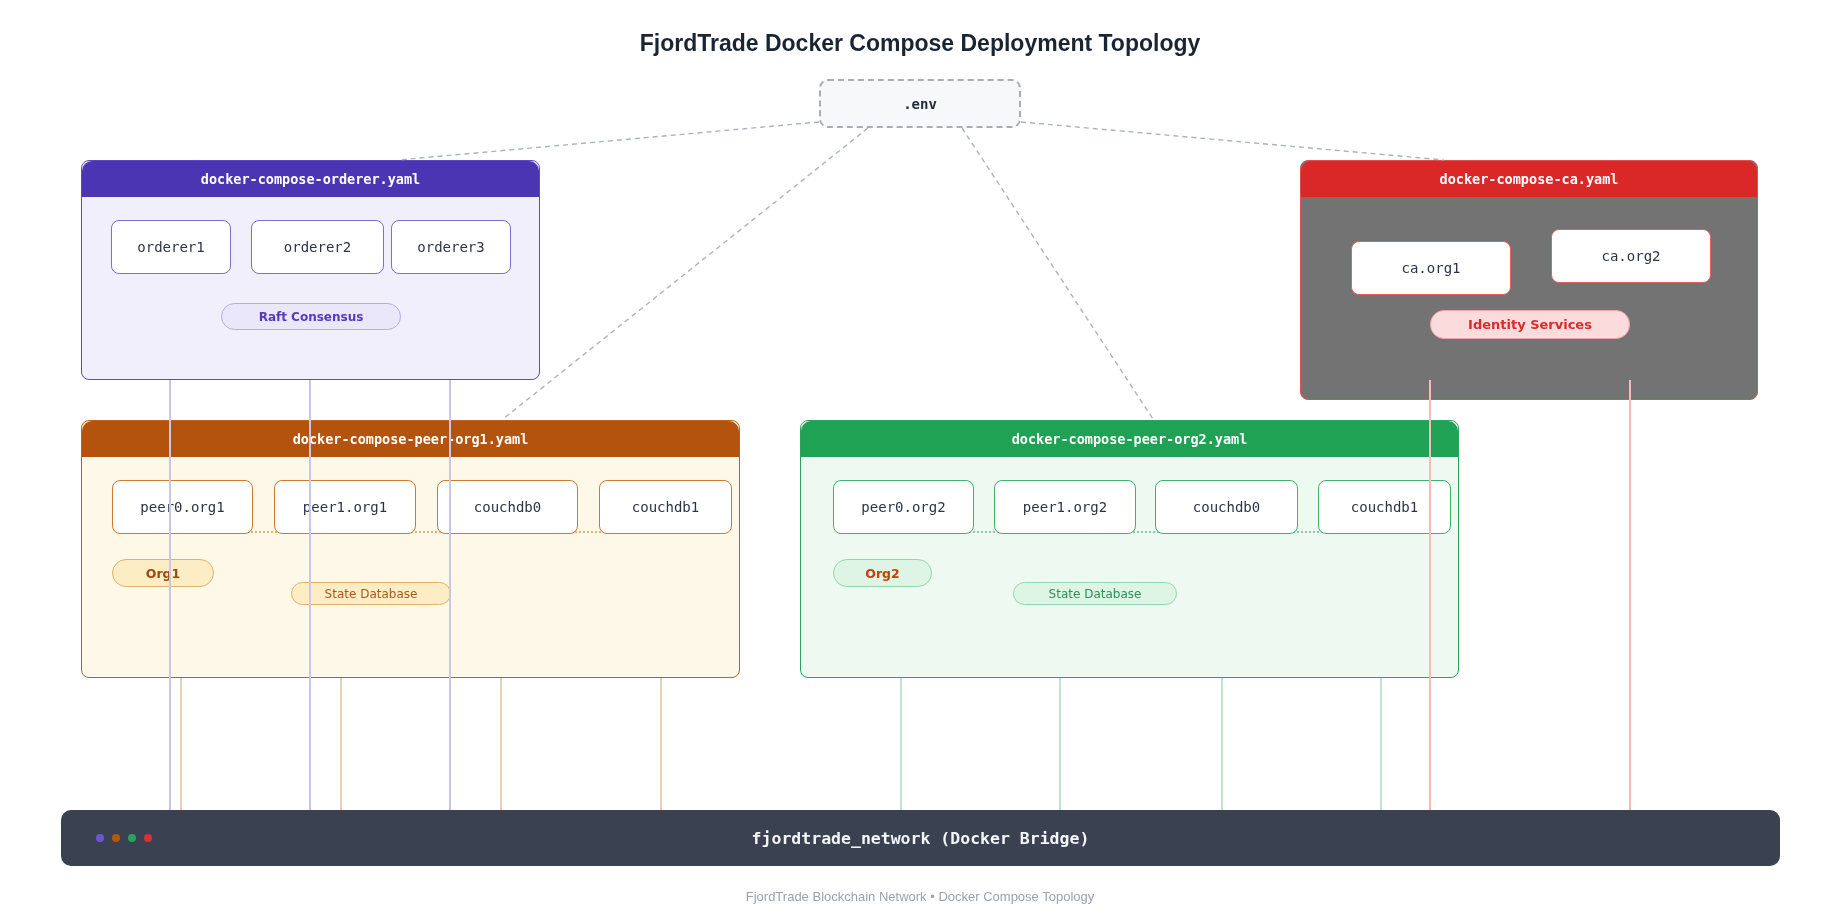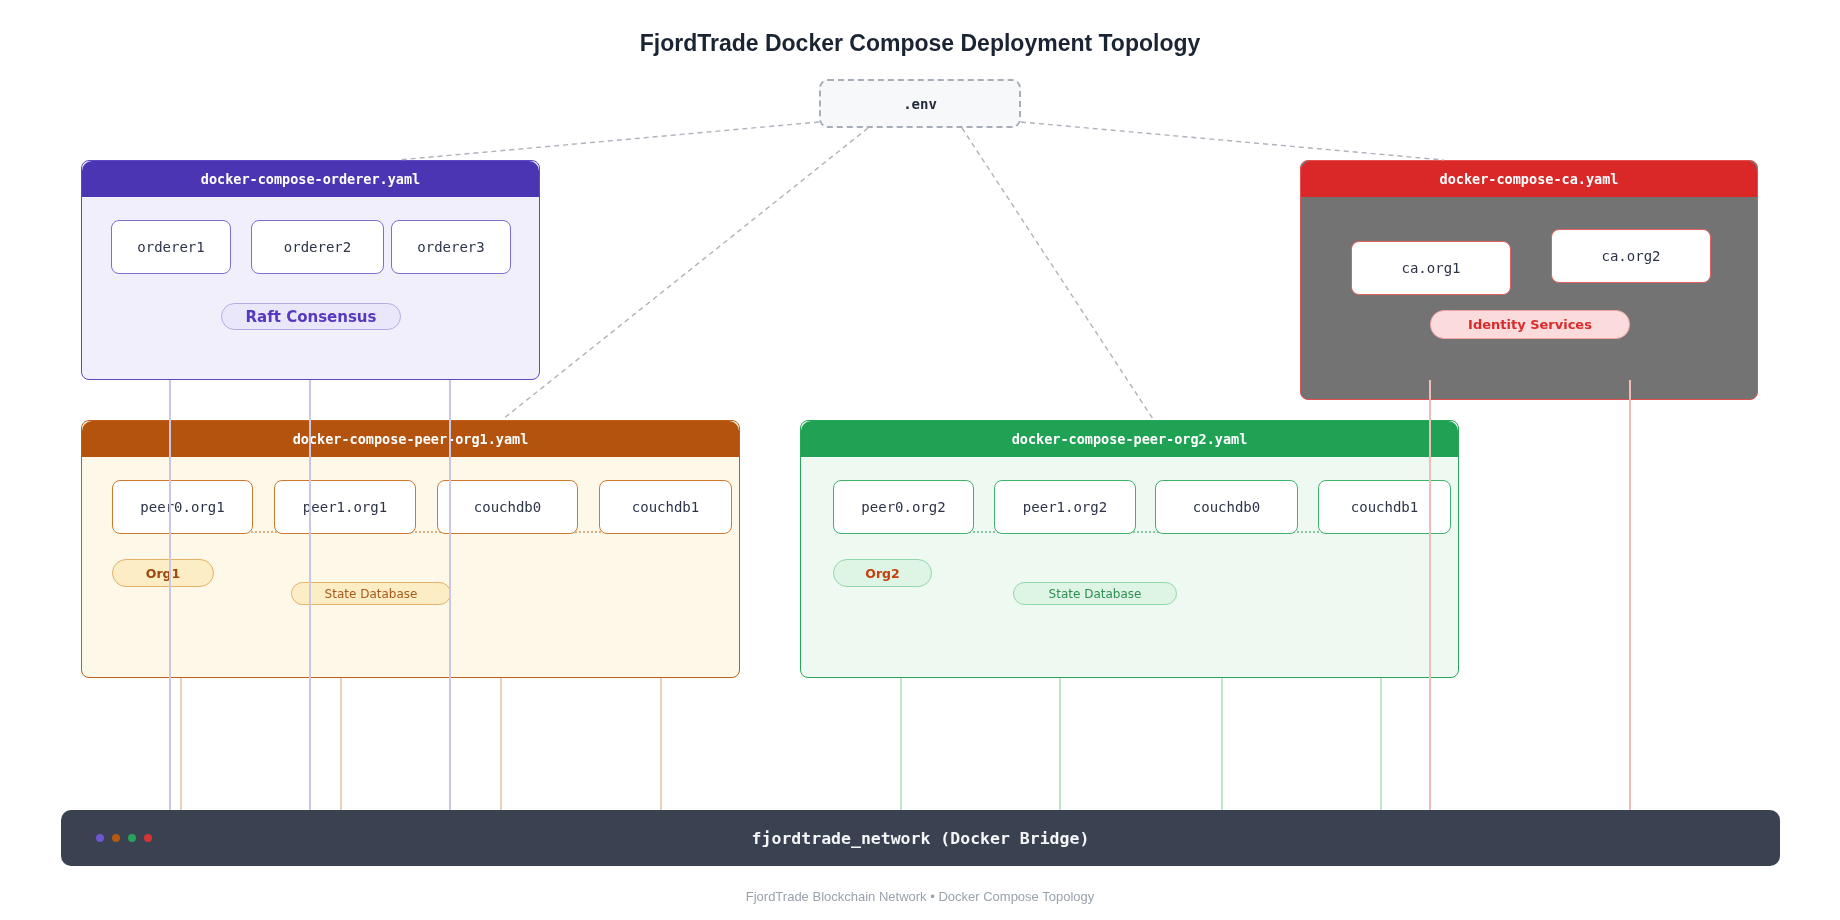--- a/index.html
+++ b/index.html
@@ -38,21 +38,21 @@
     position:absolute;box-sizing:border-box;border-radius:14px;
     display:flex;align-items:center;justify-content:center;
   }
   .dotted-link{position:absolute;height:0;z-index:0;}
 
   
   .box-orderer{left:81px;top:160px;width:459px;height:220px;background:#f0effb;border:1.5px solid #5d4ac1;}
   .box-orderer .compose-header{background:#4b35b3;}
   .box-orderer .service-node{border:1.5px solid #7c6fd0;}
   .badge-raft{left:139px;top:142px;width:180px;height:27px;background:#eae7fa;border:1px solid #b4abe6;
-    font-size:15px;font-weight:bold;color:#5639bf;}
+    font-size:12px;font-weight:bold;color:#5639bf;}
 
   
   .box-ca{left:1300px;top:160px;width:458px;height:240px;background:#737373;border:1.5px solid #e14f4f;}
   .box-ca .compose-header{background:#da2727;}
   .box-ca .service-node{border:1.5px solid #e26060;}
   .badge-identity{left:129px;top:149px;width:200px;height:29px;background:#fbdbdb;border:1px solid #f0a4a4;
     font-size:13px;font-weight:bold;color:#d92b2b;}
 
   
   .box-org1{left:81px;top:420px;width:659px;height:258px;background:#fdf8e8;border:1.5px solid #c06018;}

